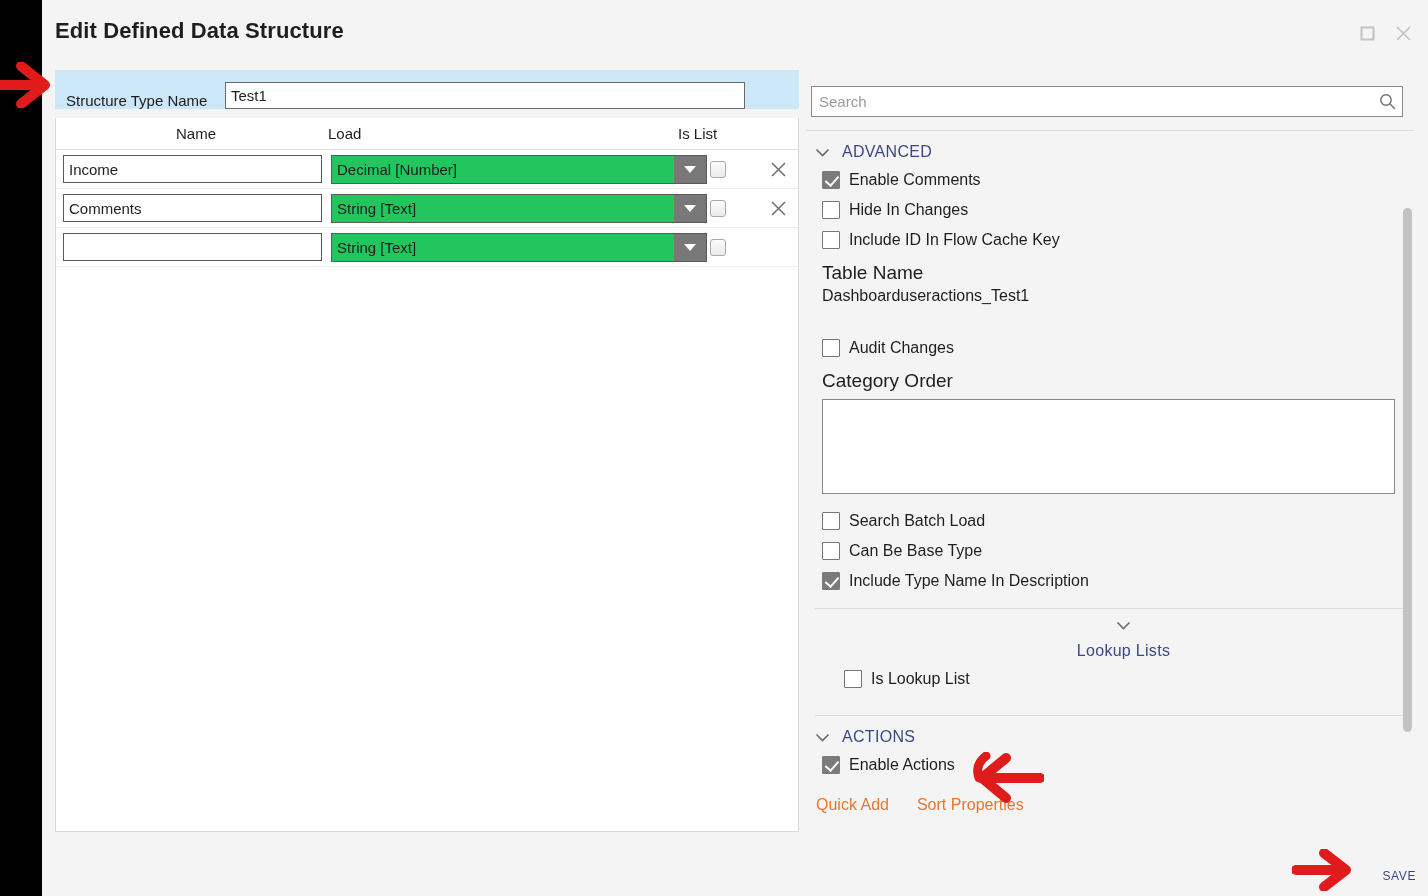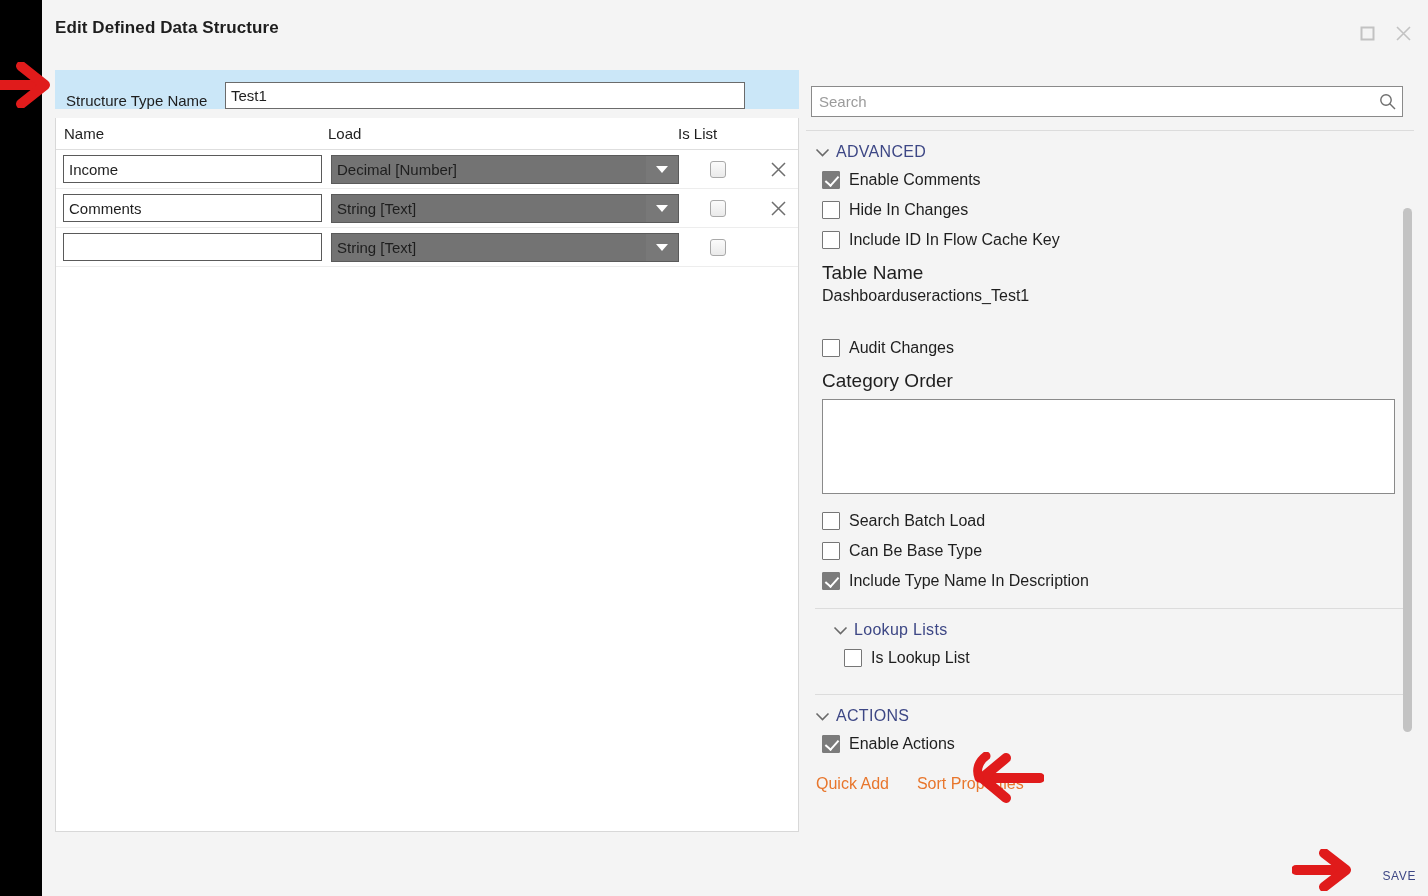--- a/index.html
+++ b/index.html
@@ -25,21 +25,21 @@
   .dialog {
     position: absolute;
     left: 42px; top: 0;
     width: 1386px; height: 896px;
     background: #f4f4f4;
   }
   
   .dlg-title {
     position: absolute;
     left: 13px; top: 18px;
-    font-size: 17px;
+    font-size: 22px;
     font-weight: bold;
     color: #1e1e1e;
     letter-spacing: .1px;
   }
   .win-controls {
     position: absolute;
     right: 14px; top: 22px;
     display: flex; align-items: center; gap: 14px;
   }
   .win-btn {
@@ -86,44 +86,44 @@
     border: 1px solid #d8d8d8;
     border-top: none;
   }
   .grid-head {
     height: 32px;
     display: flex; align-items: center;
     border-bottom: 1px solid #dedede;
     font-size: 15px;
     color: #1e1e1e;
   }
-  .col-name   { width: 272px; padding-left: 8px; }
+  .col-name   { width: 272px; padding-left: 8px; text-align: center; }
   .col-type   { width: 350px; }
   .col-islist { width: 80px; }
   .grid-row {
     height: 39px;
     display: flex; align-items: center;
     border-bottom: 1px solid #ededed;
   }
   .cell-name { width: 272px; padding-left: 7px; }
   .name-input {
     width: 259px; height: 28px;
     border: 1px solid #5a5a5a;
     background: #ffffff;
     font-family: "Liberation Sans", sans-serif;
     font-size: 15px; color: #1e1e1e;
     padding: 0 5px;
     outline: none;
   }
   .cell-type { width: 350px; padding-left: 3px; }
   .type-select {
     position: relative;
-    width: 348px; height: 29px;
+    width: 376px; height: 29px;
     border: 1px solid #5a5a5a;
-    background: #737373;
+    background: #22c55e;
     display: flex; align-items: center;
   }
   .type-select .val {
     flex: 1;
     font-size: 15px; color: #1e1e1e;
     padding-left: 5px;
     white-space: nowrap; overflow: hidden;
   }
   .type-select .arrow {
     width: 32px; height: 27px;
@@ -176,27 +176,27 @@
   }
   .props-scroll {
     position: absolute;
     left: 0; top: 60px;
     width: 608px; height: 766px;
     border-top: 1px solid #dcdcdc;
     background: #f4f4f4;
   }
   .sec-header {
     display: flex; align-items: center;
-    gap: 6px;
+    gap: 12px;
     padding: 12px 0 4px 9px;
     color: #3d4785;
     font-size: 16px;
     letter-spacing: .3px;
   }
-  .sec-header.indent { padding-left: 27px; }
+  .sec-header.indent { padding-left: 27px; flex-direction: column; }
   .chev { color: #6a6a6a; display: flex; }
   .chev svg { display: block; }
   .cbrow {
     display: flex; align-items: center;
     gap: 9px;
     padding: 6px 0 6px 16px;
     font-size: 16px;
     color: #1e1e1e;
   }
   .cbrow.indent2 { padding-left: 38px; }

